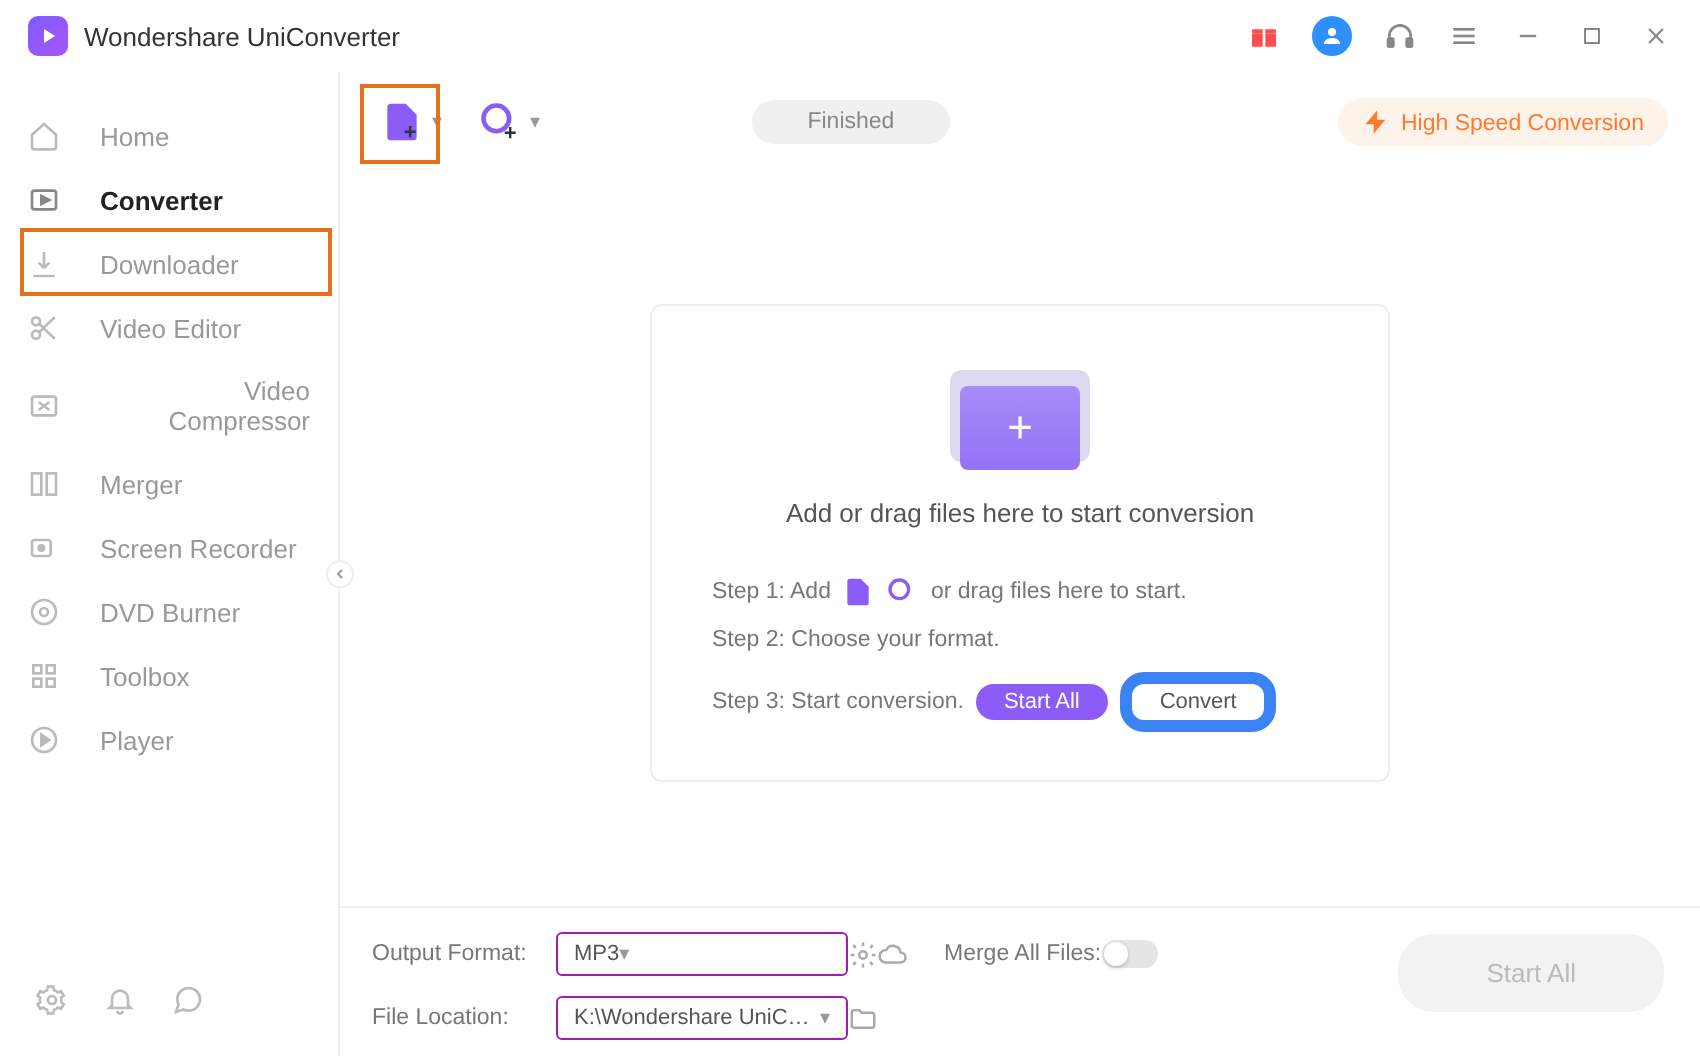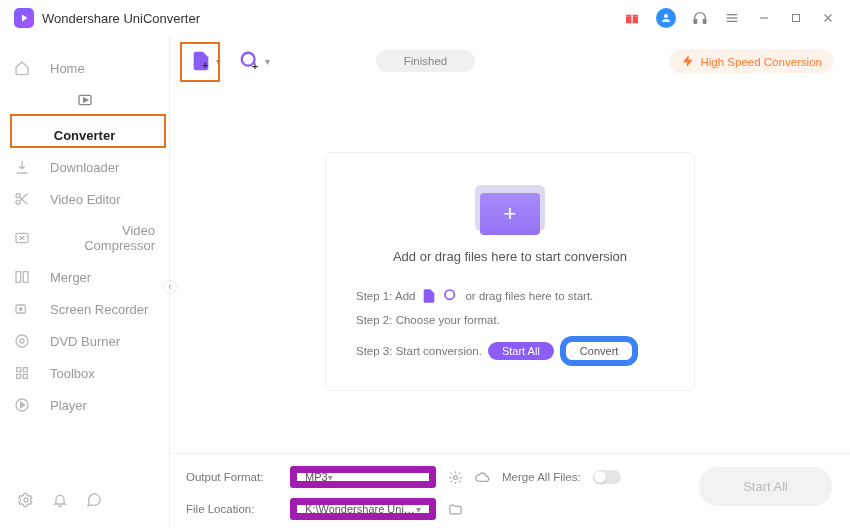--- a/index.html
+++ b/index.html
@@ -7,21 +7,21 @@
 .titlebar { height: 36px; display: flex; align-items: center; padding: 0 14px; }
 .logo { width: 20px; height: 20px; background: linear-gradient(135deg, #7c5cff, #a855f7); border-radius: 5px; margin-right: 8px; display:flex; align-items:center; justify-content:center; }
 .logo svg { width: 12px; height: 12px; }
 .app-title { font-size: 13px; color: #333; }
 .titlebar-right { margin-left: auto; display: flex; align-items: center; gap: 16px; }
 .titlebar-right .ico { width: 16px; height: 16px; display: flex; align-items: center; justify-content: center; color: #666; cursor: pointer; }
 .avatar-ico { width: 20px; height: 20px; border-radius: 50%; background: #2e8fff; display:flex; align-items:center; justify-content:center; }
 .content { display: flex; height: 492px; }
 .sidebar { width: 170px; border-right: 1px solid #eee; display: flex; flex-direction: column; padding-top: 16px; position: relative; }
 .side-item { display: flex; align-items: center; gap: 20px; padding: 8px 14px; font-size: 13px; color: #999; cursor: pointer; text-align: right; }
-.side-item.active { color: #222; font-weight: 700; flex-direction: column; }
+.side-item.active { color: #222; font-weight: 700; }
 .side-ico { width: 16px; height: 16px; display: flex; align-items: center; justify-content: center; color: #bbb; }
 .side-item.active .side-ico { color: #888; }
 .sidebar-bottom { margin-top: auto; display: flex; gap: 18px; padding: 14px 18px 20px; }
 .sidebar-bottom .ico { width: 16px; height: 16px; color: #bbb; cursor: pointer; }
 .highlight-sidebar { position: absolute; left: 10px; top: 78px; width: 156px; height: 34px; border: 2px solid #e8711f; pointer-events: none; }
 .collapse-btn { position: absolute; left: 163px; top: 280px; width: 14px; height: 14px; background: #fff; border: 1px solid #eee; border-radius: 50%; display:flex; align-items:center; justify-content:center; cursor:pointer; z-index: 5; }
 .main { flex: 1; display: flex; flex-direction: column; position: relative; }
 .toolbar { height: 50px; display: flex; align-items: center; padding: 0 16px; gap: 10px; }
 .icon-btn { display: flex; align-items: center; gap: 4px; cursor: pointer; padding: 4px; }
 .doc-plus { color: #8b5cf6; }
@@ -38,23 +38,23 @@
 .folder-back { position:absolute; width: 70px; height: 46px; background: #ddd9f0; border-radius: 6px; top: 10px; left: 2px; }
 .folder-front { position:absolute; width: 60px; height: 42px; background: linear-gradient(180deg, #a78bfa, #9373f5); border-radius: 4px; top: 18px; left: 7px; display:flex; align-items:center; justify-content:center; color:#fff; font-size:22px; font-weight:300; }
 .dz-title { font-size: 13px; color: #555; margin-bottom: 24px; }
 .steps { width: 100%; }
 .step-row { display: flex; align-items: center; gap: 6px; font-size: 11.5px; color: #777; margin-bottom: 10px; margin-left: 12px; }
 .step-row .small-ico { width: 16px; height: 16px; color: #8b5cf6; }
 .pill-btn { border-radius: 12px; padding: 3px 14px; font-size: 11px; border: none; cursor: pointer; }
 .pill-primary { background: #8b5cf6; color: #fff; }
 .pill-outline { background: #fff; color: #555; border: 6px solid #3b82f6; }
 .bottom-bar { border-top: 1px solid #f0f0f0; padding: 12px 16px 8px; display: flex; flex-direction: column; gap: 10px; }
-.bb-row { display: flex; align-items: center; gap: 12px; font-size: 11.5px; color: #777; }
+.bb-row { display: flex; align-items: center; font-size: 11.5px; color: #777; }
 .bb-label { width: 92px; }
-.bb-select { width: 146px; height: 22px; border: 7px solid #a21caf; border-radius: 3px; padding: 2px 8px; font-size: 11px; color: #555; display:flex; align-items:center; justify-content:flex-start; cursor:pointer; background:#fff; }
+.bb-select { width: 146px; height: 22px; border: 1px solid #a21caf; border-radius: 3px; padding: 2px 8px; font-size: 11px; color: #555; display:flex; align-items:center; justify-content:flex-start; cursor:pointer; background:#fff; }
 .bb-select.wide { width: 146px; }
 .toggle { width: 28px; height: 14px; background: #e5e5e5; border-radius: 7px; position: relative; cursor: pointer; }
 .toggle::after { content:''; width: 12px; height: 12px; background:#fff; border-radius:50%; position:absolute; left:1px; top:1px; box-shadow:0 1px 2px rgba(0,0,0,0.2); }
 .start-all-big { margin-left: auto; background: #f2f2f2; color: #bbb; border: none; border-radius: 18px; padding: 12px 44px; font-size: 13px; cursor: pointer; position: absolute; right: 18px; bottom: 22px; }
 .small-grey-ico { width: 15px; height: 15px; color: #aaa; cursor: pointer; }
 </style>
 </head>
 <body>
 
 <div class="titlebar">
@@ -292,21 +292,21 @@
           <span>MP3</span>
           <span class="chev">▾</span>
         </div>
         <span class="small-grey-ico"><svg viewBox="0 0 24 24" width="15" height="15" fill="none" stroke="currentColor" stroke-width="2">
               <circle cx="12" cy="12" r="3"></circle>
               <path d="M12 2v3M12 19v3M4.2 4.2l2.1 2.1M17.7 17.7l2.1 2.1M2 12h3M19 12h3M4.2 19.8l2.1-2.1M17.7 6.3l2.1-2.1"></path>
             </svg></span>
         <span class="small-grey-ico"><svg viewBox="0 0 24 24" width="15" height="15" fill="none" stroke="currentColor" stroke-width="2">
               <path d="M18 18a4 4 0 000-8 6 6 0 00-11.3-2A5 5 0 006 18z"></path>
             </svg></span>
-        <span style="">Merge All Files:</span>
+        <span style="margin-left:18px">Merge All Files:</span>
         <div class="toggle"></div>
       </div>
       <div class="bb-row">
         <span class="bb-label">File Location:</span>
         <div class="bb-select wide">
           <span style="white-space:nowrap; overflow:hidden; text-overflow:ellipsis;">K:\Wondershare UniConverter</span>
           <span class="chev">▾</span>
         </div>
         <span class="small-grey-ico"><svg viewBox="0 0 24 24" width="15" height="15" fill="none" stroke="currentColor" stroke-width="2">
               <path d="M3 7a2 2 0 012-2h4l2 2h8a2 2 0 012 2v8a2 2 0 01-2 2H5a2 2 0 01-2-2z"></path>

